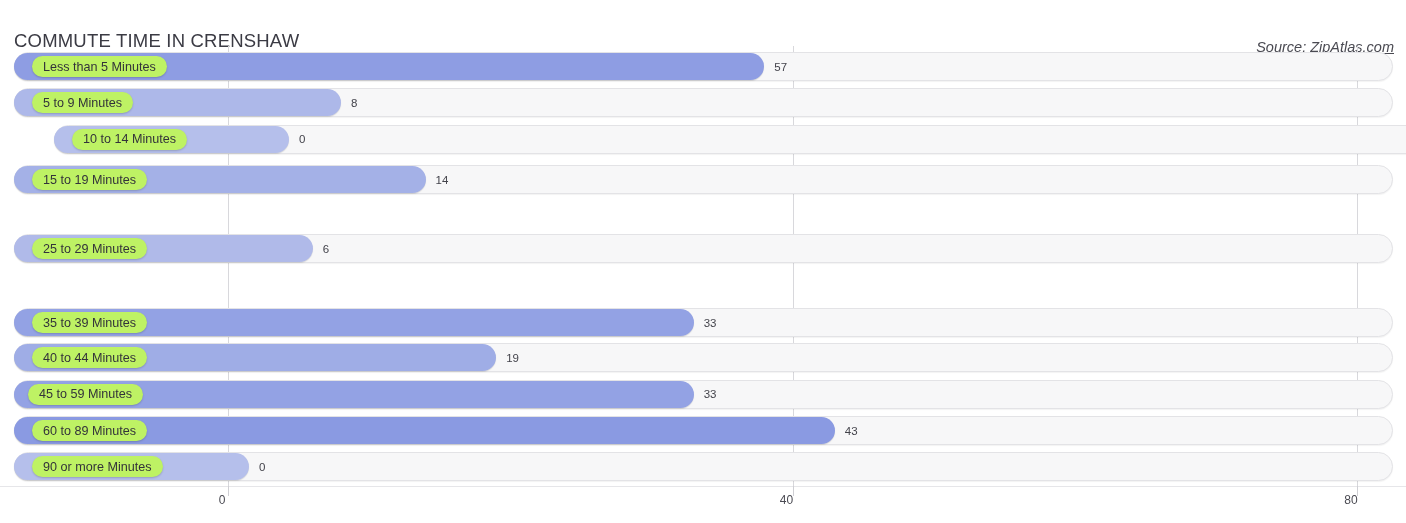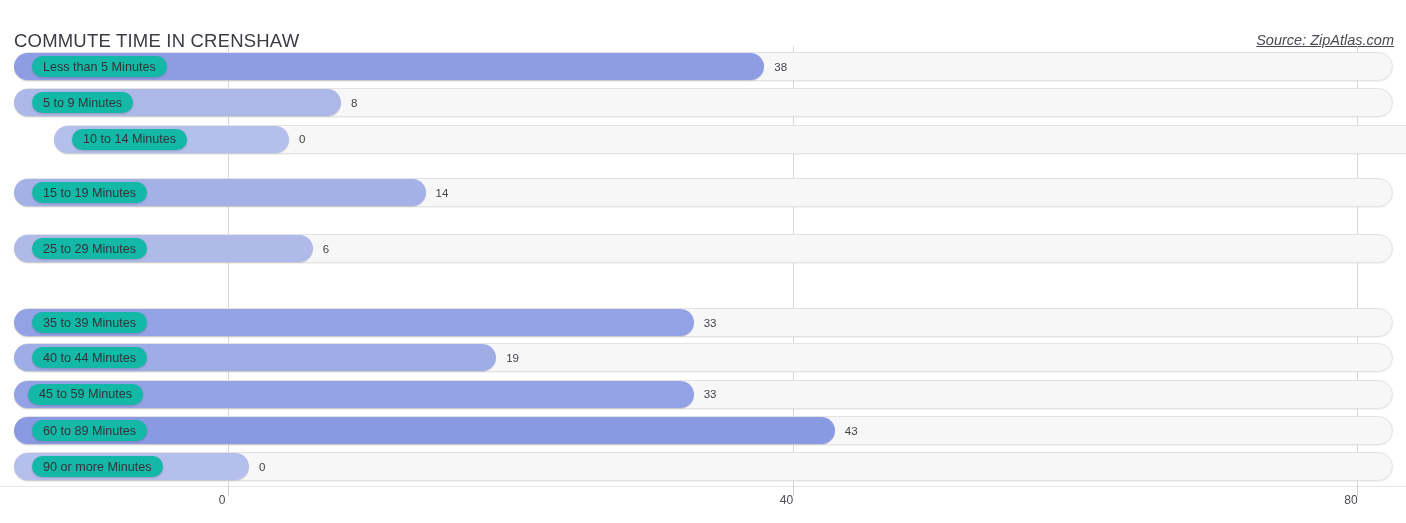--- a/index.html
+++ b/index.html
@@ -13,21 +13,21 @@
   #chart-root{position:relative;width:1406px;height:523px;}
 
   
   .header{position:absolute;left:0;top:0;width:1406px;height:45px;margin-top:19px;}
   .chart-title{
     position:absolute;left:14px;top:11px;
     font-size:18.5px;color:#3b3b44;letter-spacing:.2px;
     white-space:nowrap;
   }
   .chart-source{
-    position:absolute;right:12px;top:13px;
+    position:absolute;right:12px;top:20px;
     font-size:14.5px;font-style:italic;color:#4a4a52;
     white-space:nowrap;
     text-decoration:underline;
   }
 
   
   .plot{position:absolute;left:0;top:46px;width:1406px;height:440px;}
 
   .gridlines{position:absolute;left:0;top:0;width:1406px;height:440px;}
   .gridline{position:absolute;top:0;width:1px;height:440px;background:#d8d8dc;}
@@ -46,21 +46,21 @@
   }
 
   .bar{
     position:absolute;left:14px;top:1px;height:27px;
     border-radius:14px;
     box-shadow:0 1px 1px rgba(0,0,0,.12);
   }
 
   .bar-label{
     position:absolute;top:4px;height:21px;
-    background:#14b8a6;
+    background:#bef264;
     border-radius:11px;
     box-shadow:0 1px 2px rgba(0,0,0,.18);
     display:flex;align-items:center;
     padding:0 11px;
     font-size:12.6px;color:#33333a;
     white-space:nowrap;
     box-sizing:border-box;
   }
 
   .value-out{
@@ -101,35 +101,35 @@
     <div class="gridlines" id="gridlines">
         <div class="gridline" style="left: 228px;"></div>
         <div class="gridline" style="left: 792.5px;"></div>
         <div class="gridline" style="left: 1357px;"></div>
       </div>
     <div class="rows" id="rows">
         <div class="row" style="top: 6px;">
           <div class="track"></div>
           <div class="bar" style="width: 750.275px; background: rgb(142, 157, 227);"></div>
           <div class="bar-label" style="left: 32px;">Less than 5 Minutes</div>
-          <div class="value-out" style="left: 774.275px;">38</div>
+          <div class="value-out" style="left: 774.275px;">57</div>
         </div>
         <div class="row" style="top: 42.4px;">
           <div class="track"></div>
           <div class="bar" style="width: 326.9px; background: rgb(173, 184, 233);"></div>
           <div class="bar-label" style="left: 32px;">5 to 9 Minutes</div>
           <div class="value-out" style="left: 350.9px;">8</div>
         </div>
         <div class="row" style="top: 78.8px; margin-left: 40px;">
           <div class="track"></div>
           <div class="bar" style="width: 235px; background: rgb(181, 191, 235);"></div>
           <div class="bar-label" style="left: 32px;">10 to 14 Minutes</div>
           <div class="value-out" style="left: 259px;">0</div>
         </div>
-        <div class="row" style="top: 132px; text-decoration: underline;">
+        <div class="row" style="top: 119px; text-decoration: underline;">
           <div class="track"></div>
           <div class="bar" style="width: 411.575px; background: rgb(164, 177, 231);"></div>
           <div class="bar-label" style="left: 32px;">15 to 19 Minutes</div>
           <div class="value-out" style="left: 435.575px;">14</div>
         </div>
         <div class="row" style="top: 188px;">
           <div class="track"></div>
           <div class="bar" style="width: 298.675px; background: rgb(176, 186, 233);"></div>
           <div class="bar-label" style="left: 32px;">25 to 29 Minutes</div>
           <div class="value-out" style="left: 322.675px;">6</div>

